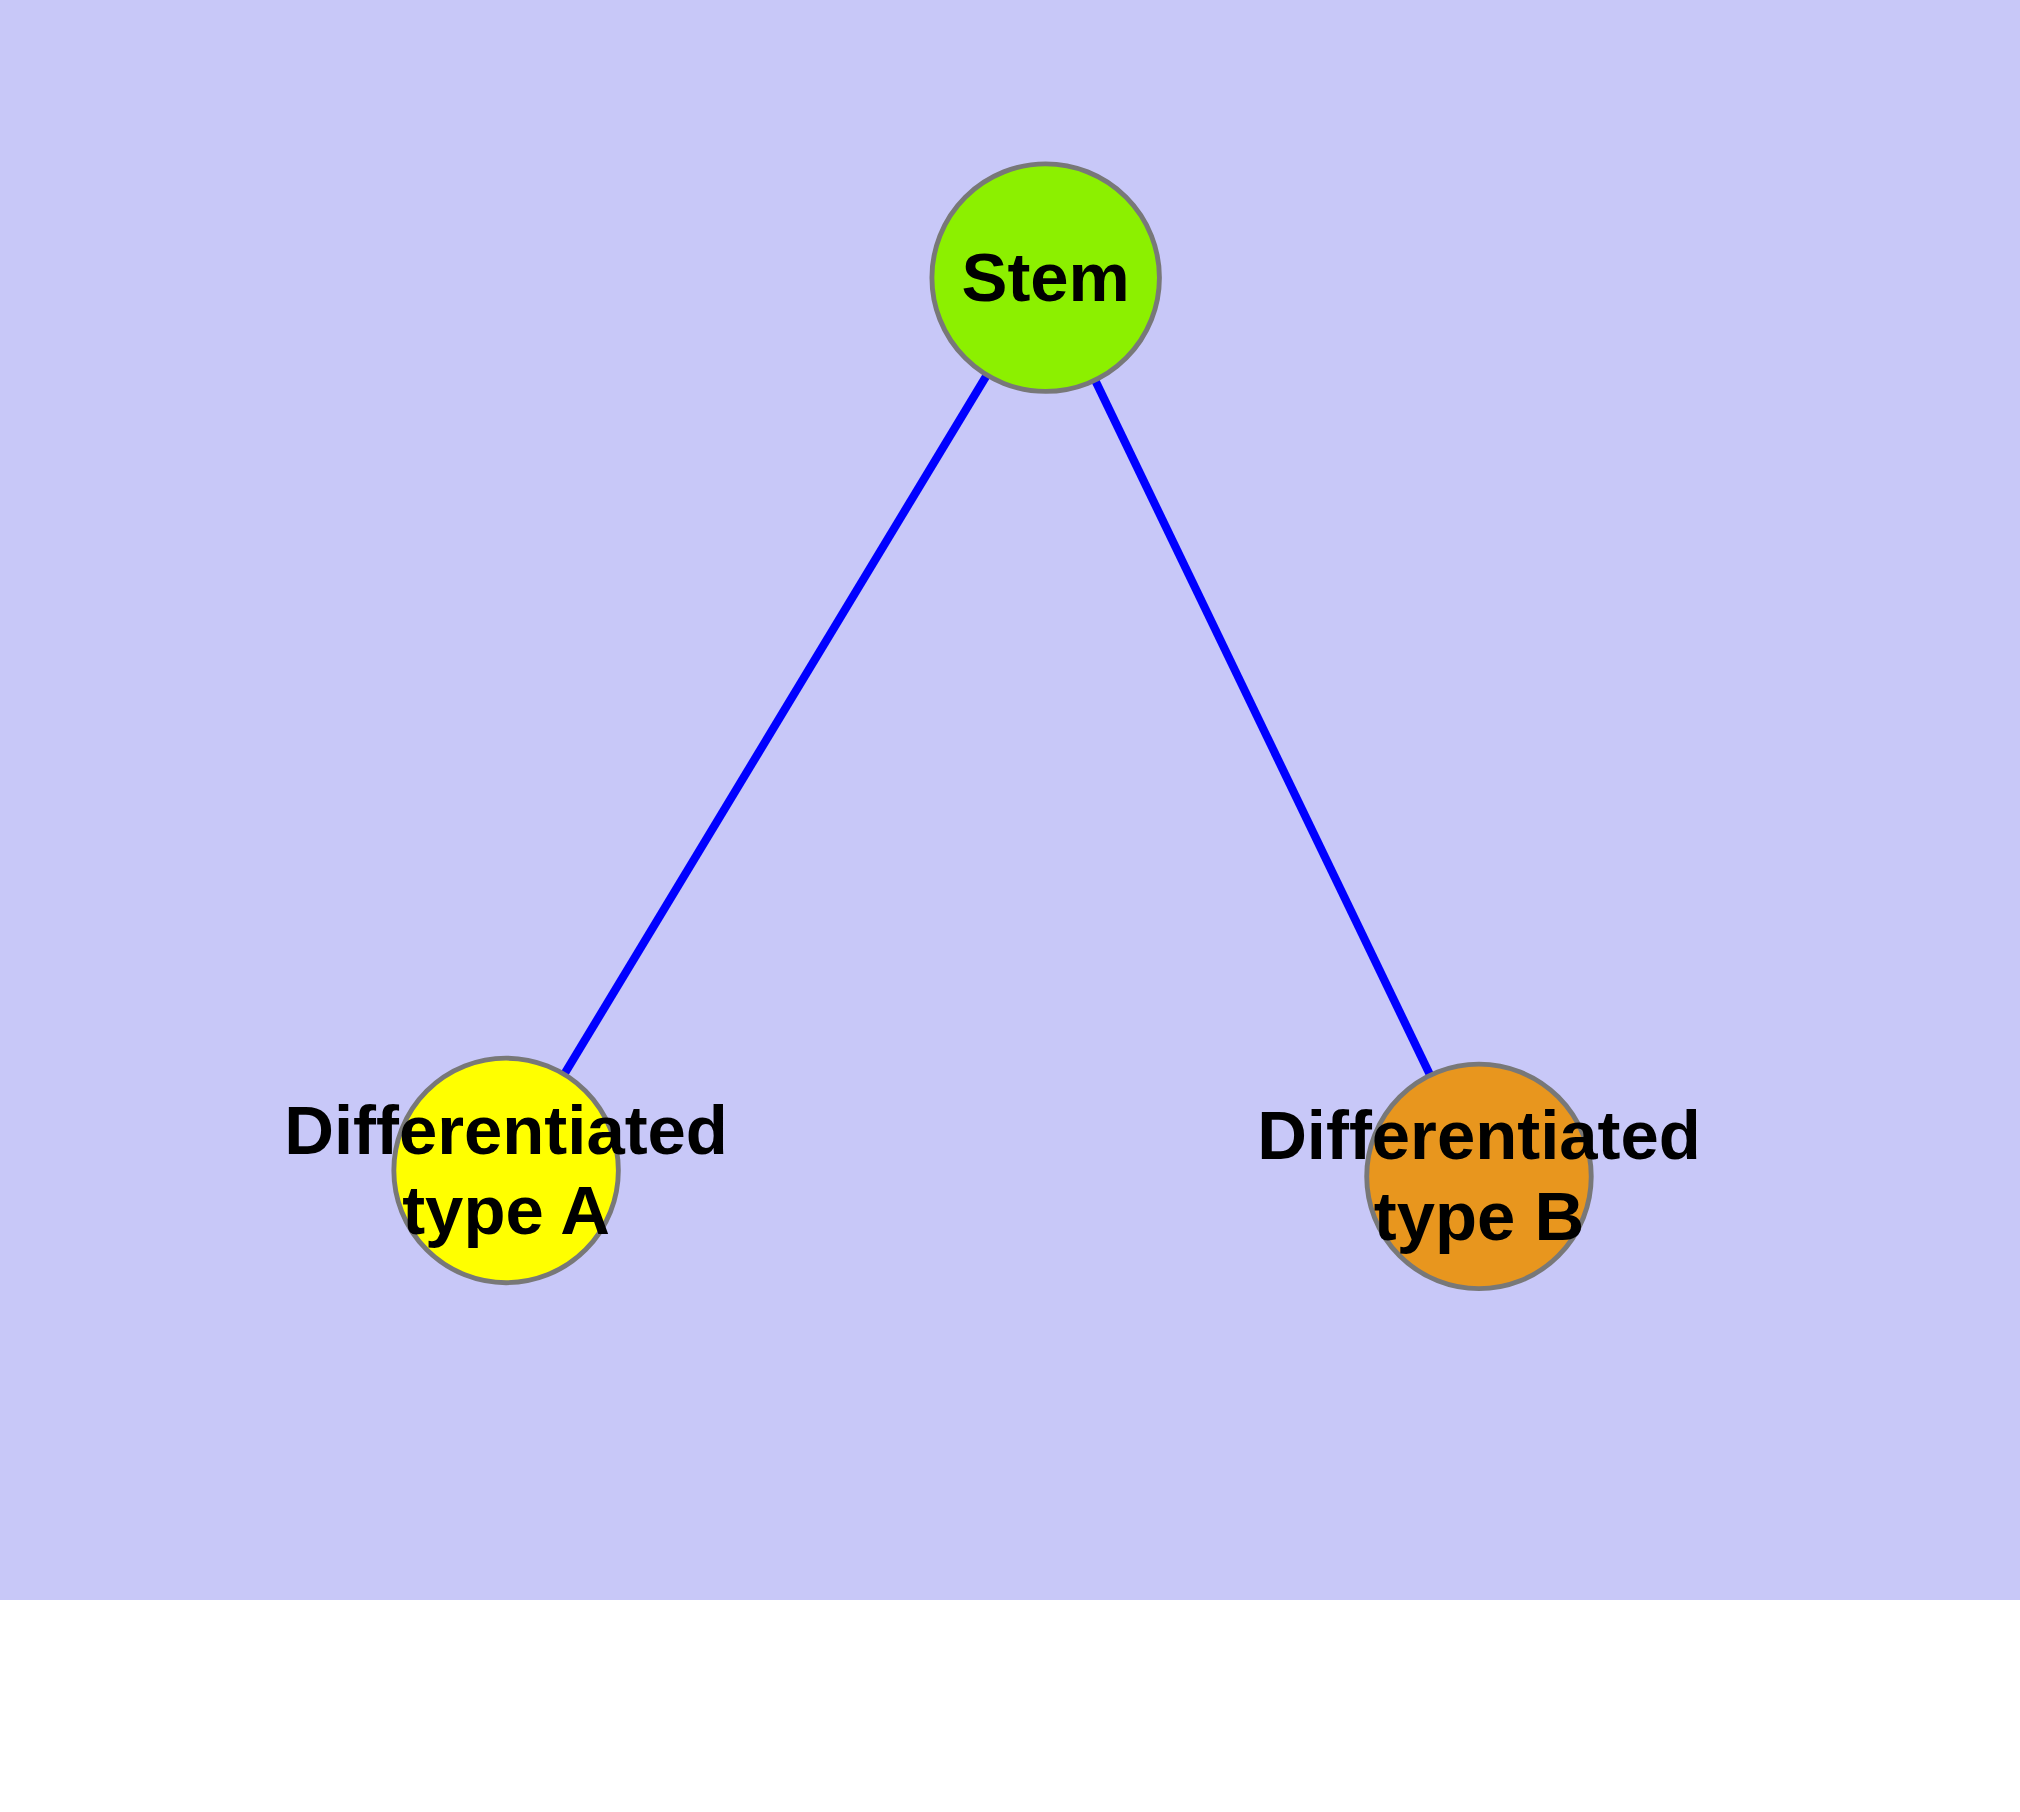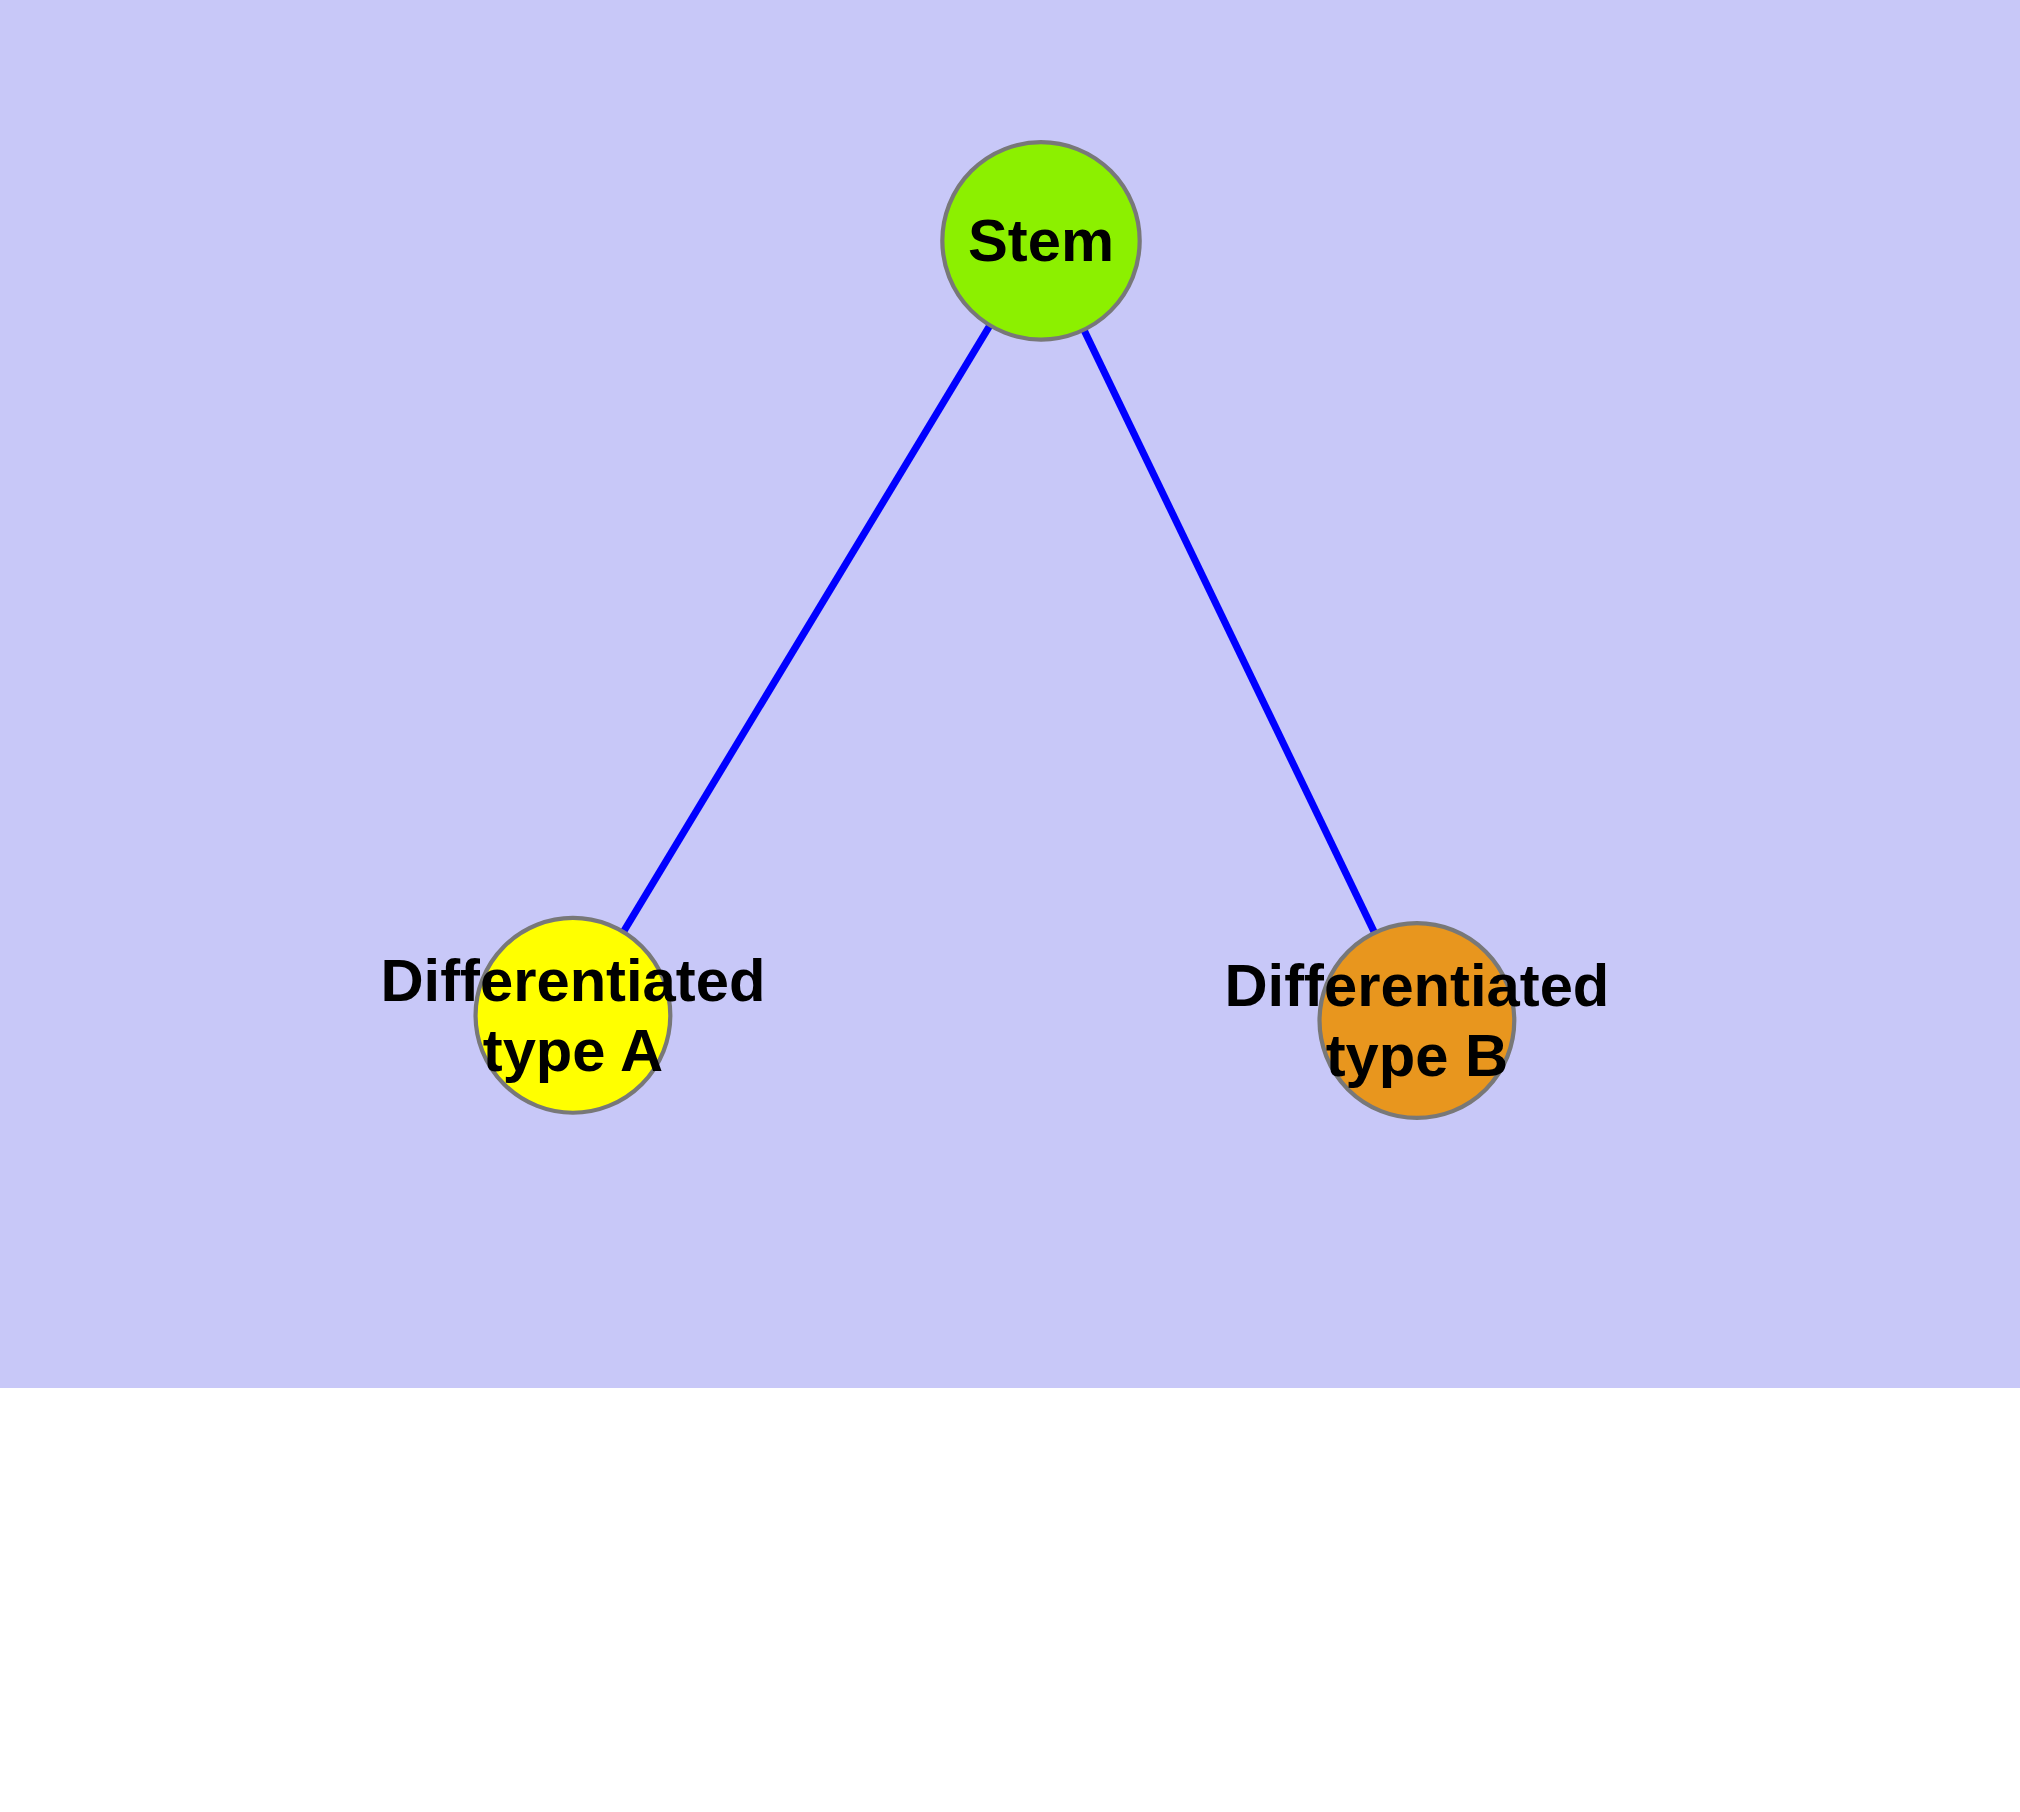--- a/index.html
+++ b/index.html
@@ -2,21 +2,21 @@
 <html style="font-size:13.6px"><head>
 <meta charset="utf-8">
 <style>
   html, body {
     margin: 0;
     padding: 0;
   }
   .stage {
     position: relative;
     width: 2021px;
-    height: 1388px;
+    height: 1600px;
     overflow: hidden;
   }
   svg.graph {
     display: block;
     width: 100%;
     height: 100%;
   }
   svg.graph text {
     font-family: "Liberation Sans", sans-serif;
     font-weight: bold;

